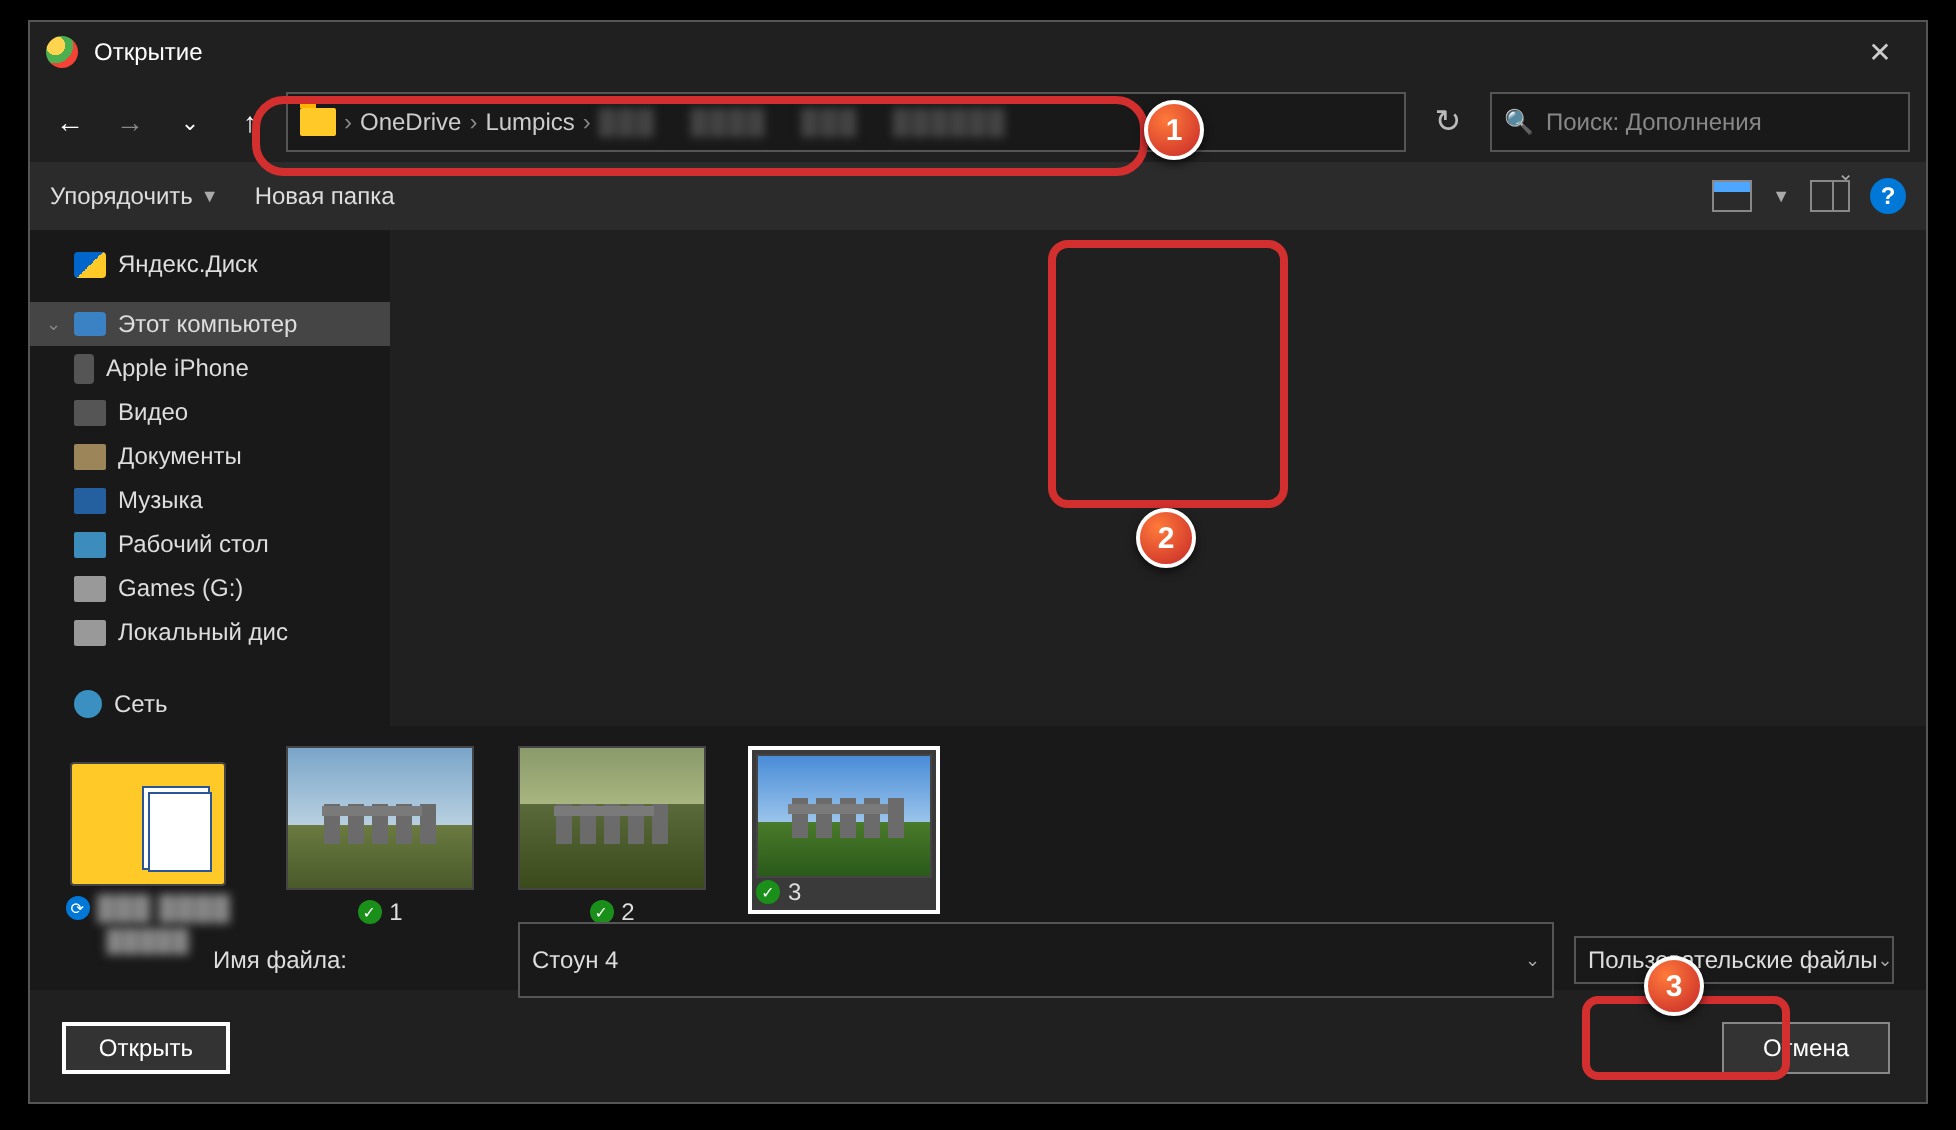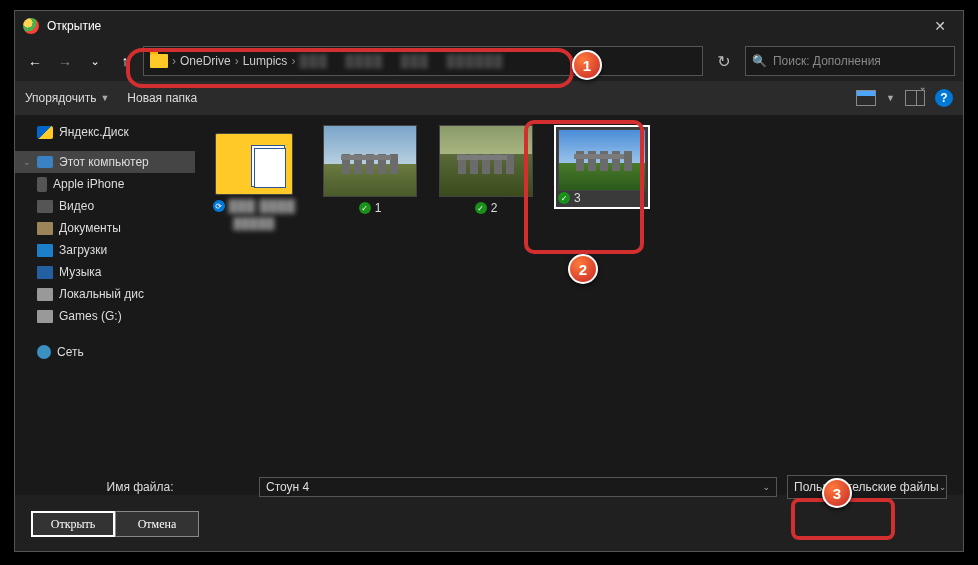--- a/index.html
+++ b/index.html
@@ -121,21 +121,21 @@
     }
     .helpicon {
       width: 18px; height: 18px;
       border-radius: 50%;
       background: #0078d7;
       color: #fff; font-size: 12px;
       display: flex; align-items: center; justify-content: center;
       font-weight: bold;
     }
     
-    .mainflex { display: flex; height: 380px; }
+    .mainflex { display: flex; height: 380px; flex-direction: column; }
     .sidebar {
       width: 180px;
       background: #191919;
       color: #ddd;
       font-size: 12px;
       padding-top: 6px;
       overflow: hidden;
     }
     .side-item {
       display: flex; align-items: center;
@@ -251,41 +251,40 @@
       bottom: 14px; left: 0; right: 0;
       padding: 0 16px;
       color: #ddd; font-size: 12px;
     }
     .filerow {
       display: flex; align-items: center; gap: 10px;
       margin-bottom: 12px;
     }
     .filelabel { width: 218px; text-align: center; }
     .fileinput {
-      flex: 1; height: 20px;
+      flex: 1; height: 38px;
       background: #191919;
       border: 1px solid #555;
       color: #ddd;
       padding: 0 6px;
       display: flex; align-items: center;
       justify-content: space-between;
     }
     .filtersel {
       width: 160px; height: 24px;
       background: #191919;
       border: 1px solid #555;
       padding: 0 6px;
       display: flex; align-items: center;
       justify-content: space-between;
       overflow: hidden;
     }
     .btnrow {
-      display: flex; justify-content: flex-start; gap: 0;
+      display: flex; justify-content: space-between; gap: 0;
       padding-right: 2px;
-      font-family: Liberation Serif, serif;
     }
     .dlgbtn {
       width: 84px; height: 26px;
       background: #333;
       border: 1px solid #888;
       color: #fff;
       display: flex; align-items: center; justify-content: center;
       font-size: 12px;
     }
     .dlgbtn.primary { border: 2px solid #fff; }
@@ -398,34 +397,34 @@
         </div>
         <div class="side-item l2">
           <div class="sicon video"></div>
           <span>Видео</span>
         </div>
         <div class="side-item l2">
           <div class="sicon doc"></div>
           <span>Документы</span>
         </div>
         <div class="side-item l2">
-          <div class="sicon down"></div>
-          <span>Загрузки</span>
-        </div>
-        <div class="side-item l2">
           <div class="sicon music"></div>
           <span>Музыка</span>
         </div>
         <div class="side-item l2">
+          <div class="sicon desk"></div>
+          <span>Рабочий стол</span>
+        </div>
+        <div class="side-item l2">
+          <div class="sicon disk"></div>
+          <span>Games (G:)</span>
+        </div>
+        <div class="side-item l2">
           <div class="sicon disk"></div>
           <span>Локальный дис</span>
-        </div>
-        <div class="side-item l2">
-          <div class="sicon disk"></div>
-          <span>Games (G:)</span>
         </div>
         <div style="height: 14px;"></div>
         <div class="side-item">
           <div class="sicon net"></div>
           <span>Сеть</span>
         </div>
         <div style="height: 0px;"></div>
       </div>
     <div class="content" id="content">
         <div class="thumb-col">

